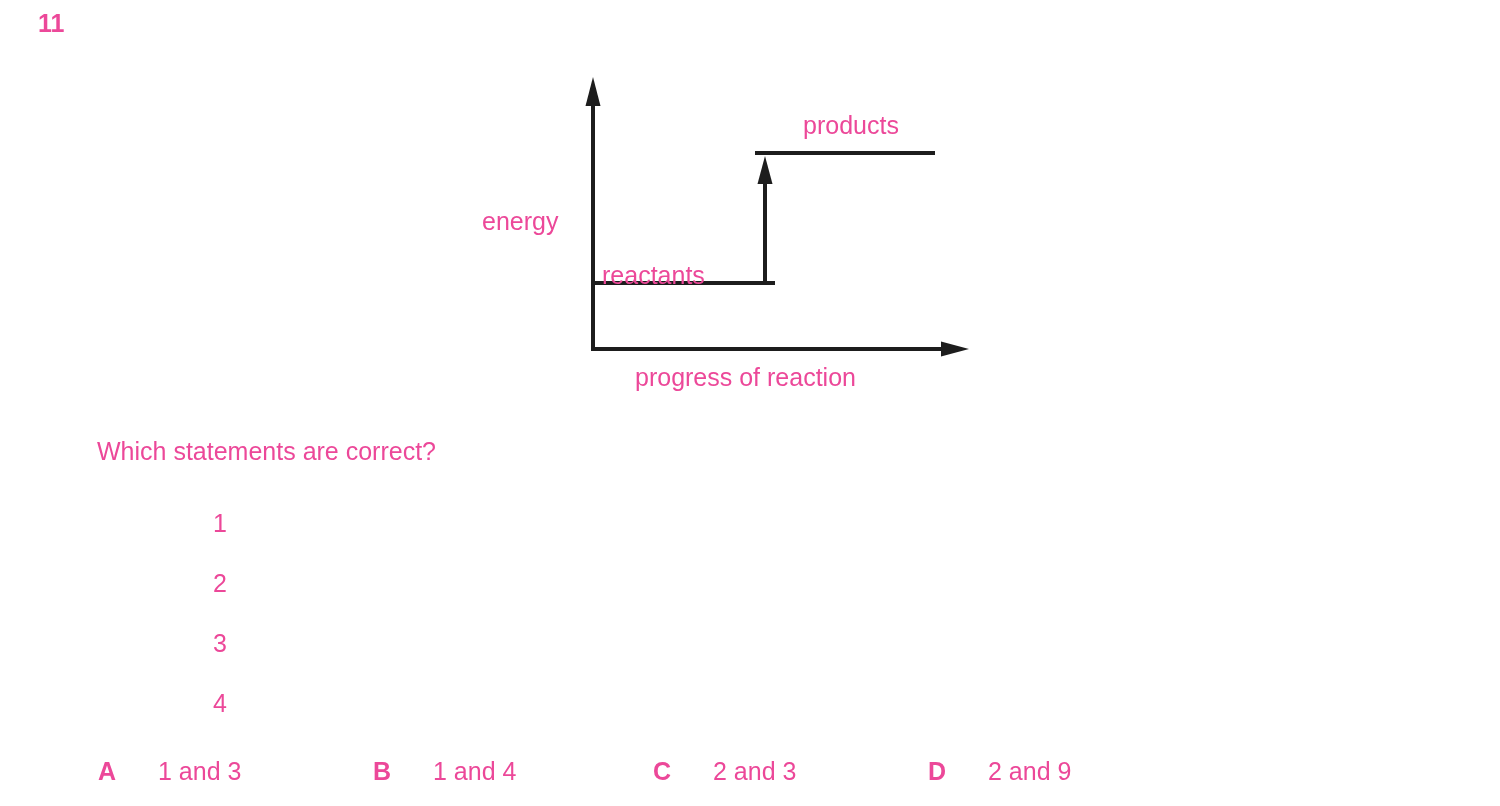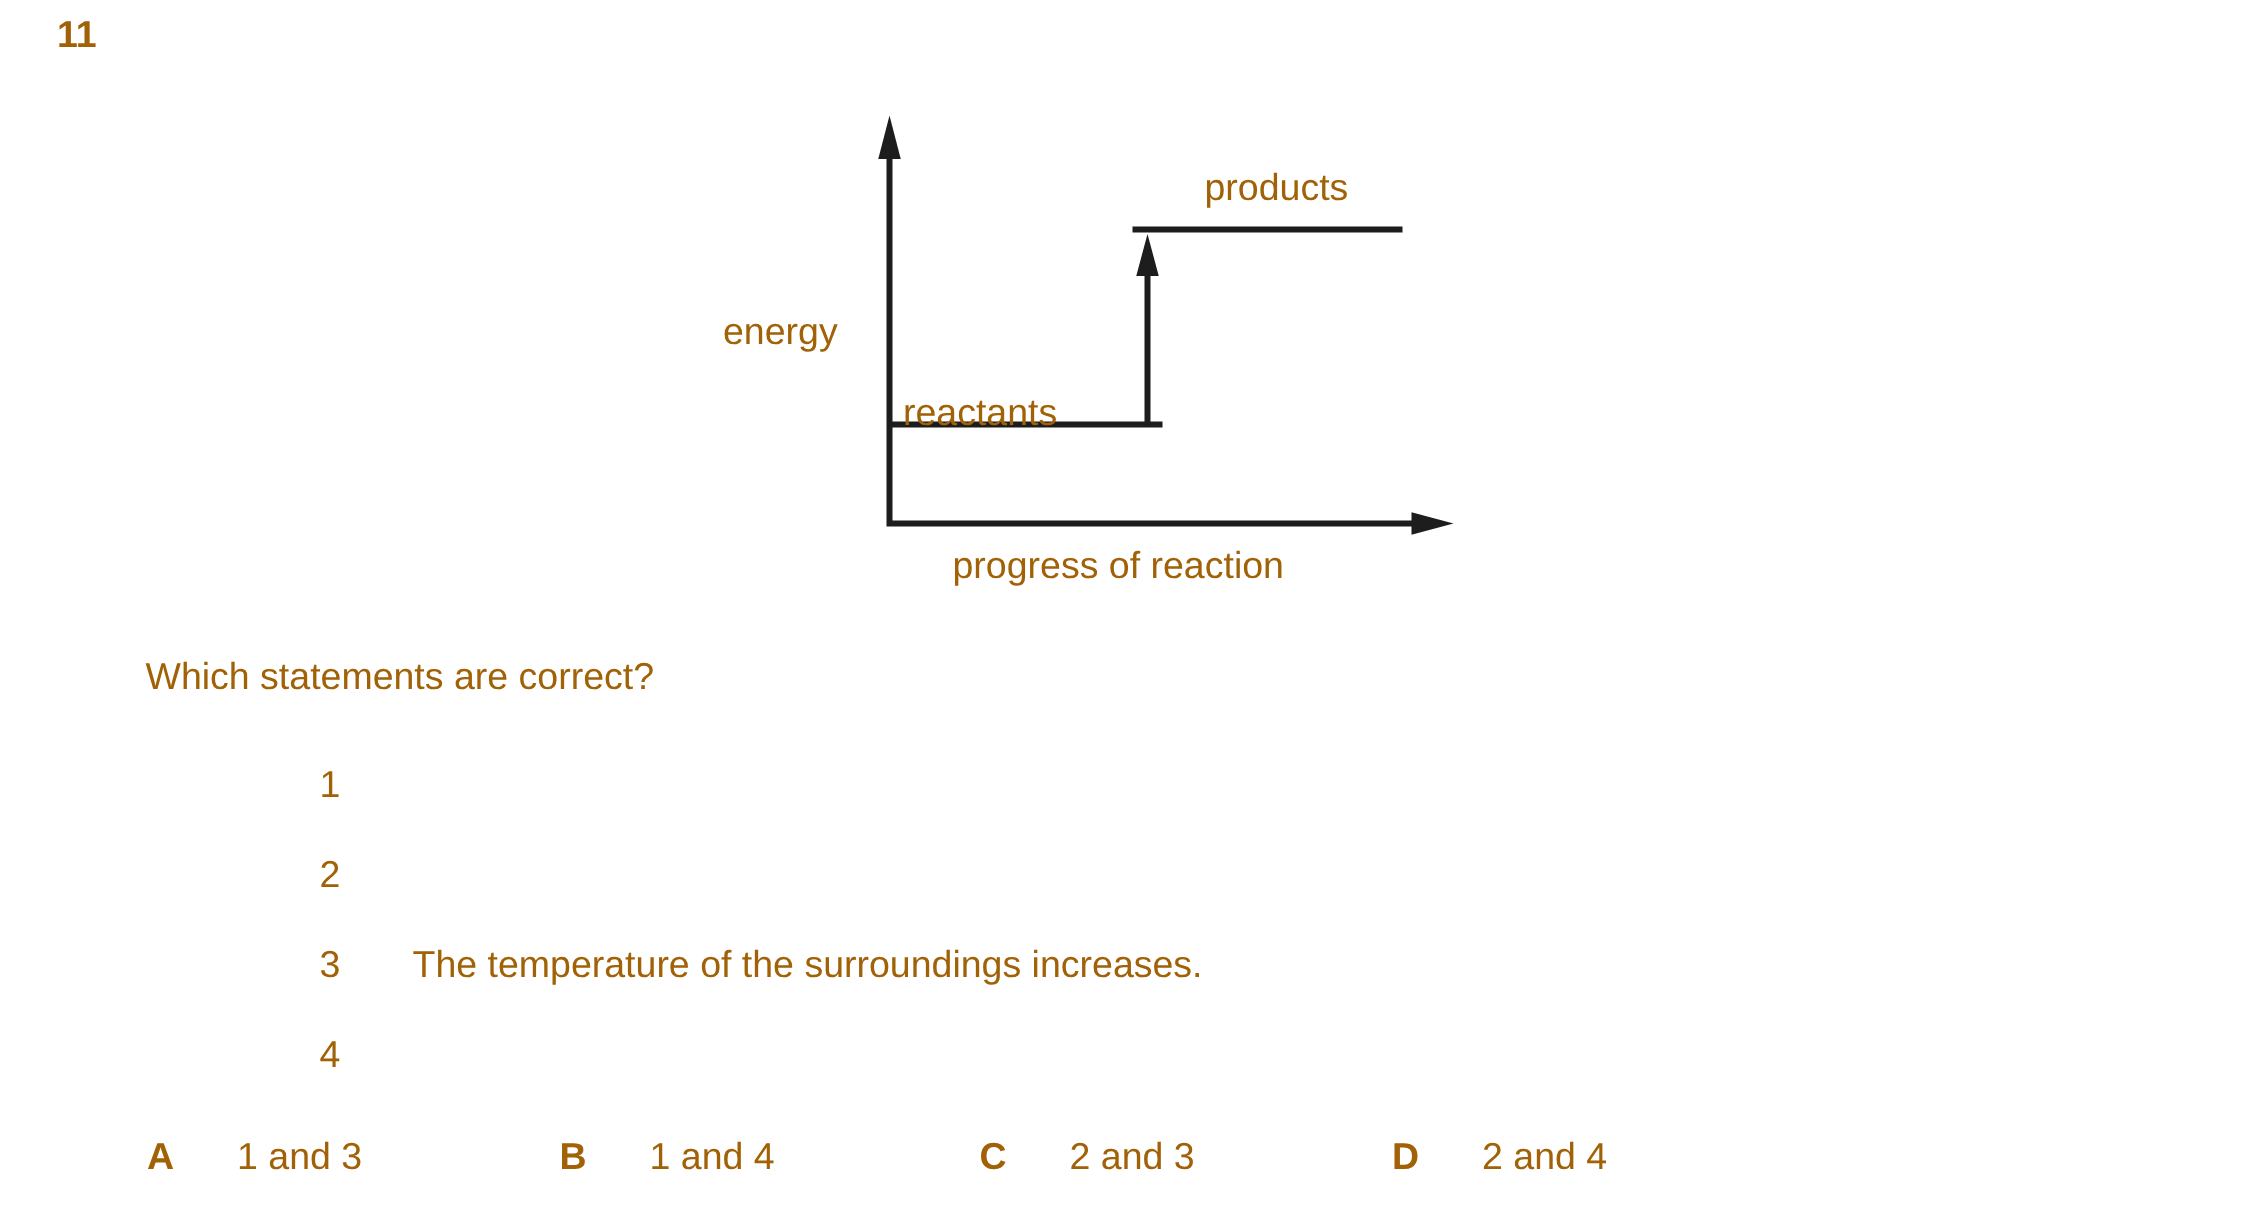--- a/index.html
+++ b/index.html
@@ -8,21 +8,21 @@
     background: #ffffff;
   }
   .page {
     position: relative;
     width: 1500px;
     height: 806px;
     background: #ffffff;
     font-family: "Liberation Sans", sans-serif;
     font-size: 25px;
     line-height: 30px;
-    color: #a16207;
+    color: #ec4899;
     overflow: hidden;
   }
   .abs { position: absolute; }
 
   
   .q-num  { left: 38px;  top: 8px; font-weight: bold; }
   .q-text { left: 97px;  top: 8px; }
 
   
   .diagram {
@@ -91,36 +91,35 @@
   <span class="abs sub-q">Which statements are correct?</span>
 
   <div class="abs statement st-1">
     <span class="st-num">1</span>
   </div>
   <div class="abs statement st-2">
     <span class="st-num">2</span>
   </div>
   <div class="abs statement st-3">
     <span class="st-num">3</span>
-    <span class="st-text">The temperature of the surroundings increases.</span>
   </div>
   <div class="abs statement st-4">
     <span class="st-num">4</span>
   </div>
 
   <div class="abs option opt-A">
     <span class="opt-letter">A</span>
     <span class="opt-text">1 and 3</span>
   </div>
   <div class="abs option opt-B">
     <span class="opt-letter">B</span>
     <span class="opt-text">1 and 4</span>
   </div>
   <div class="abs option opt-C">
     <span class="opt-letter">C</span>
     <span class="opt-text">2 and 3</span>
   </div>
   <div class="abs option opt-D">
     <span class="opt-letter">D</span>
-    <span class="opt-text">2 and 4</span>
+    <span class="opt-text">2 and 9</span>
   </div>
 
 </div>
 
 </body></html>

